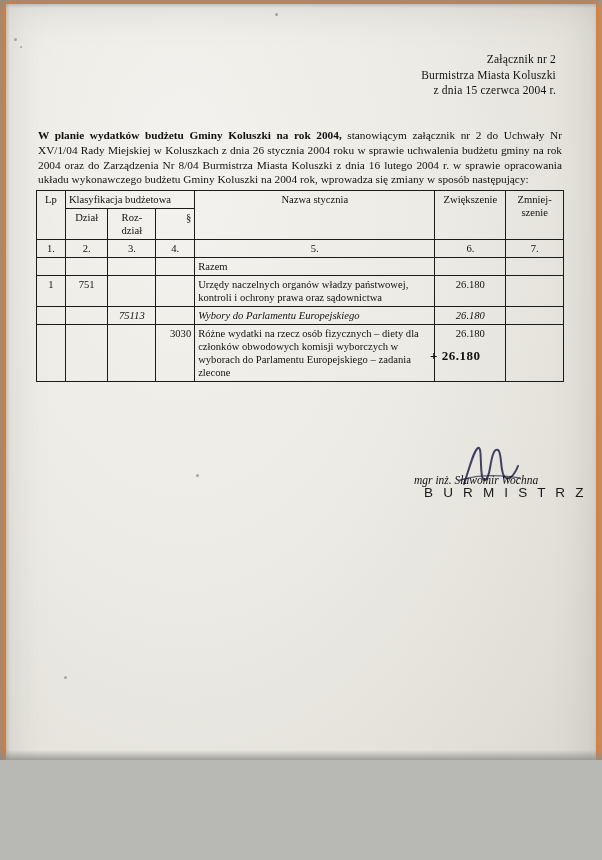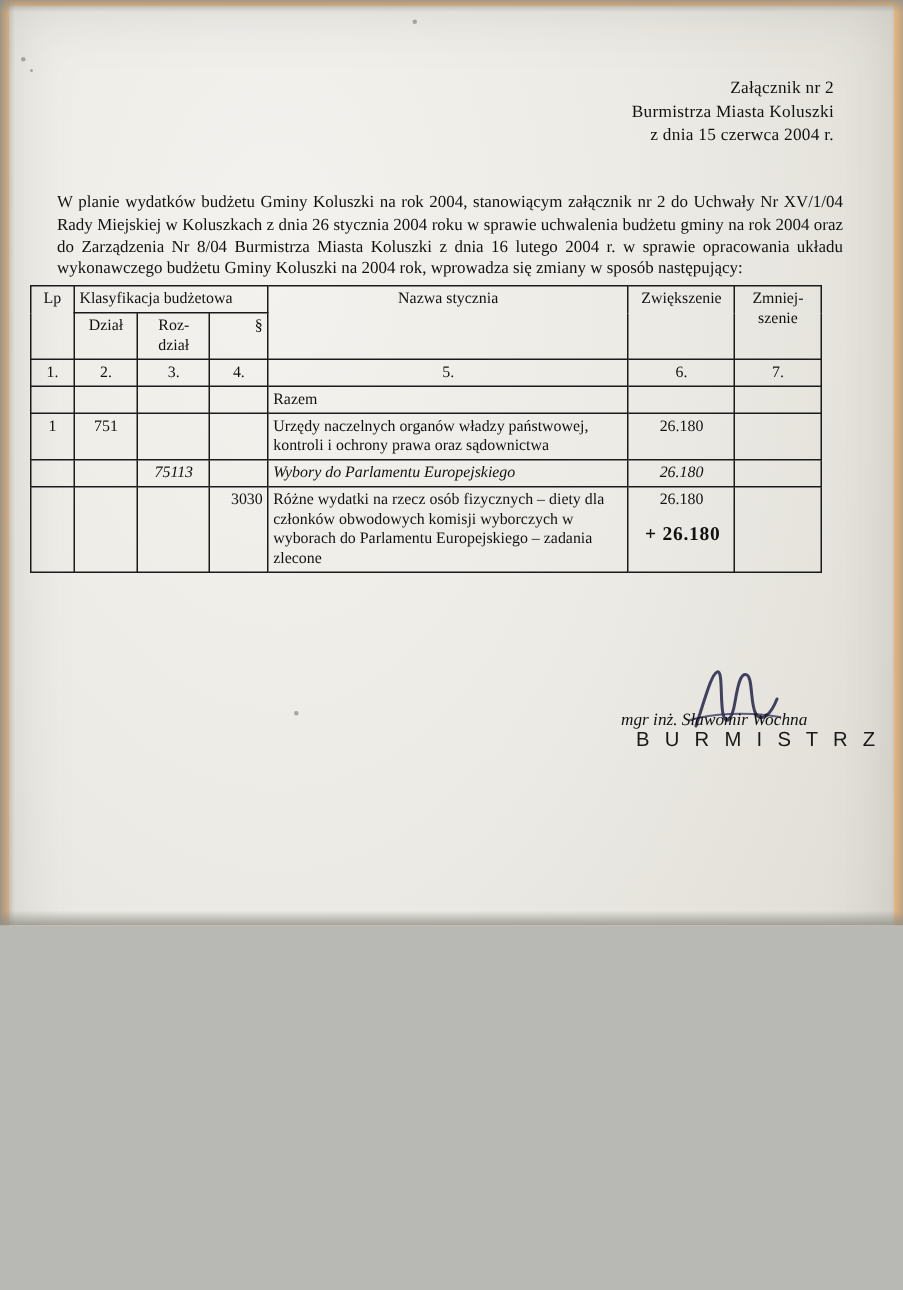--- a/index.html
+++ b/index.html
@@ -3,23 +3,23 @@
 <meta charset="utf-8">
 <style>
   html, body {
     margin: 0;
     padding: 0;
     background: #b8b8b4;
   }
   .page {
     position: relative;
     width: 602px;
-    height: 617px;
+    height: 760px;
     overflow: hidden;
-    background: #fdba74;
+    background: #f97316;
     font-family: "Liberation Serif", serif;
     color: #111;
   }
   
   .sheet {
     position: absolute;
     left: 6px;
     top: 4px;
     width: 590px;
     height: 852px;
@@ -77,27 +77,27 @@
   .intro {
     position: absolute;
     left: 38px;
     top: 128px;
     width: 524px;
     font-size: 11.3px;
     line-height: 14.8px;
     text-align: justify;
   }
   .intro .lead {
-    font-weight: normal;
+    font-weight: bold;
   }
 
   
   .tbl-wrap {
     position: absolute;
-    left: 20px;
+    left: 36px;
     top: 190px;
     width: 528px;
   }
   table.main {
     border-collapse: collapse;
     width: 528px;
     font-size: 10.6px;
     line-height: 13px;
   }
   table.main td, table.main th {

